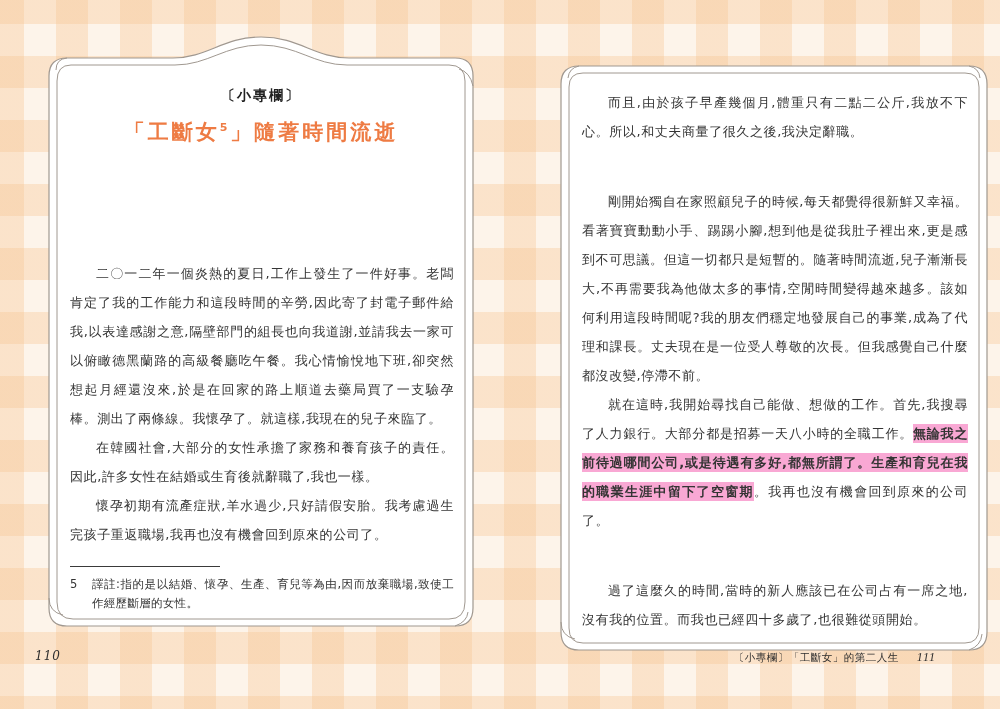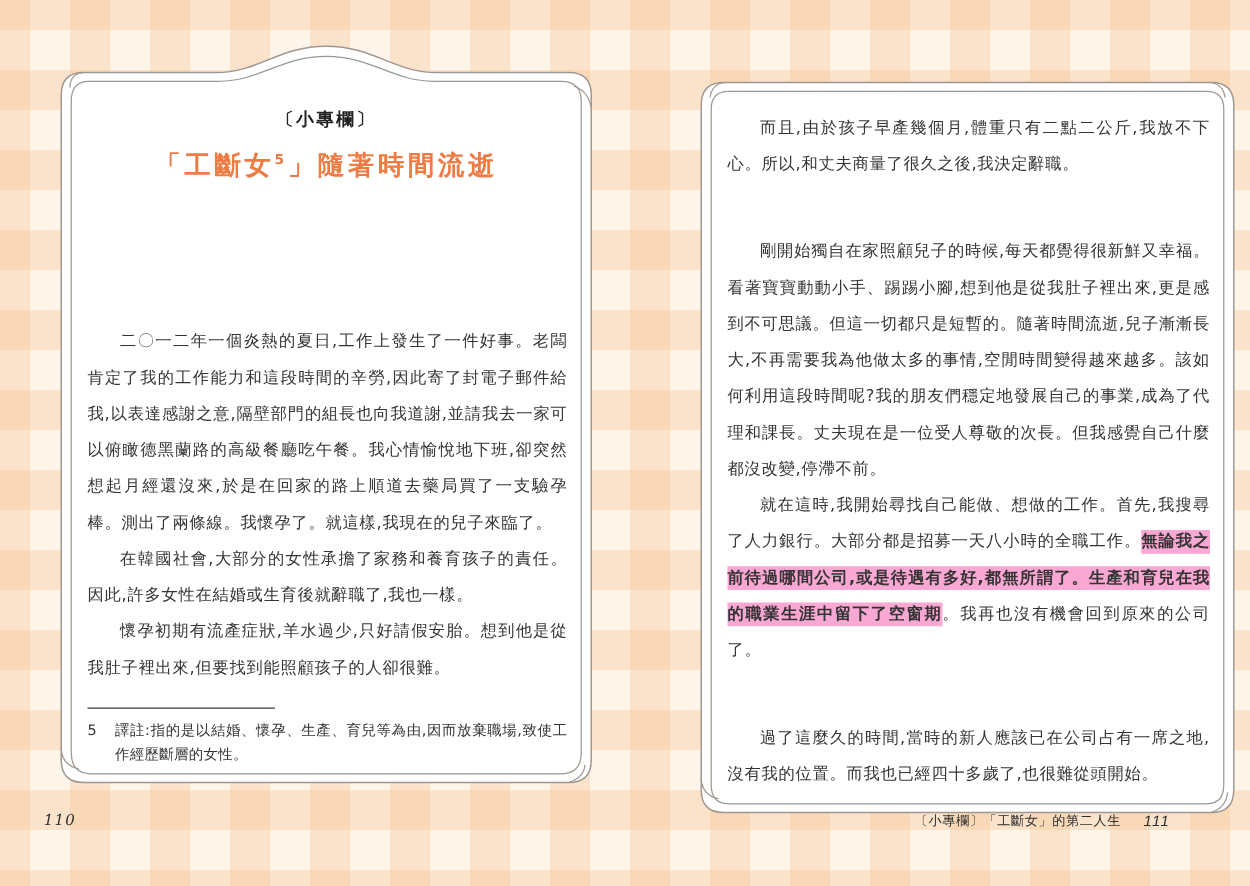--- a/index.html
+++ b/index.html
@@ -58,21 +58,21 @@
     position:absolute; left:35px; top:649px;
     font-family:"DejaVu Serif", serif; font-style:italic;
     font-size:12px; color:#2e2e2e; letter-spacing:1px;
   }
   .running-footer {
     position:absolute; right:64px; top:650px;
     font-size:10.5px; color:#2e2e2e; display:flex; align-items:flex-end; gap:18px;
     letter-spacing:0.5px;
   }
   .running-footer .folio-num {
-    font-family:Liberation Sans, sans-serif; font-style:italic; font-size:12px; letter-spacing:1px;
+    font-family:Liberation Serif, serif; font-style:italic; font-size:12px; letter-spacing:1px;
   }
 </style>
 </head>
 <body>
 
 <section class="page page-left">
   <svg class="frame" viewBox="0 0 436 600" xmlns="http://www.w3.org/2000/svg">
 
     <path d="M 24,26 H 130 C 164,26 180,5 218,5 C 256,5 272,26 306,26 H 412
              Q 430,26 430,44 V 576 Q 430,594 412,594 H 24 Q 6,594 6,576 V 44 Q 6,26 24,26 Z" fill="#ffffff" stroke="#a09890" stroke-width="1.2"></path>
@@ -86,21 +86,21 @@
     <path d="M 430,54 Q 427,40 416,37" fill="none" stroke="#a09890" stroke-width="1"></path>
   </svg>
   <div class="content">
     <div class="column-label">〔小專欄〕</div>
     <h1 class="page-title" style="color:#ee7b43;">
       <span>「工斷女</span><sup>5</sup><span>」隨著時間流逝</span>
     </h1>
     <div class="body-text">
       <p class="para gap">二〇一二年一個炎熱的夏日,工作上發生了一件好事。老闆肯定了我的工作能力和這段時間的辛勞,因此寄了封電子郵件給我,以表達感謝之意,隔壁部門的組長也向我道謝,並請我去一家可以俯瞰德黑蘭路的高級餐廳吃午餐。我心情愉悅地下班,卻突然想起月經還沒來,於是在回家的路上順道去藥局買了一支驗孕棒。測出了兩條線。我懷孕了。就這樣,我現在的兒子來臨了。</p>
       <p class="para">在韓國社會,大部分的女性承擔了家務和養育孩子的責任。因此,許多女性在結婚或生育後就辭職了,我也一樣。</p>
-      <p class="para">懷孕初期有流產症狀,羊水過少,只好請假安胎。想到他是從我肚子裡出來,但要找到能照顧孩子的人卻很難。</p>
+      <p class="para">懷孕初期有流產症狀,羊水過少,只好請假安胎。我考慮過生完孩子重返職場,我再也沒有機會回到原來的公司了。</p>
     </div>
     <div class="footnote">
       <div class="footnote-rule"></div>
       <div class="footnote-row">
         <span class="fn-marker">5</span>
         <span class="fn-text">譯註:指的是以結婚、懷孕、生產、育兒等為由,因而放棄職場,致使工作經歷斷層的女性。</span>
       </div>
     </div>
   </div>
 </section>

